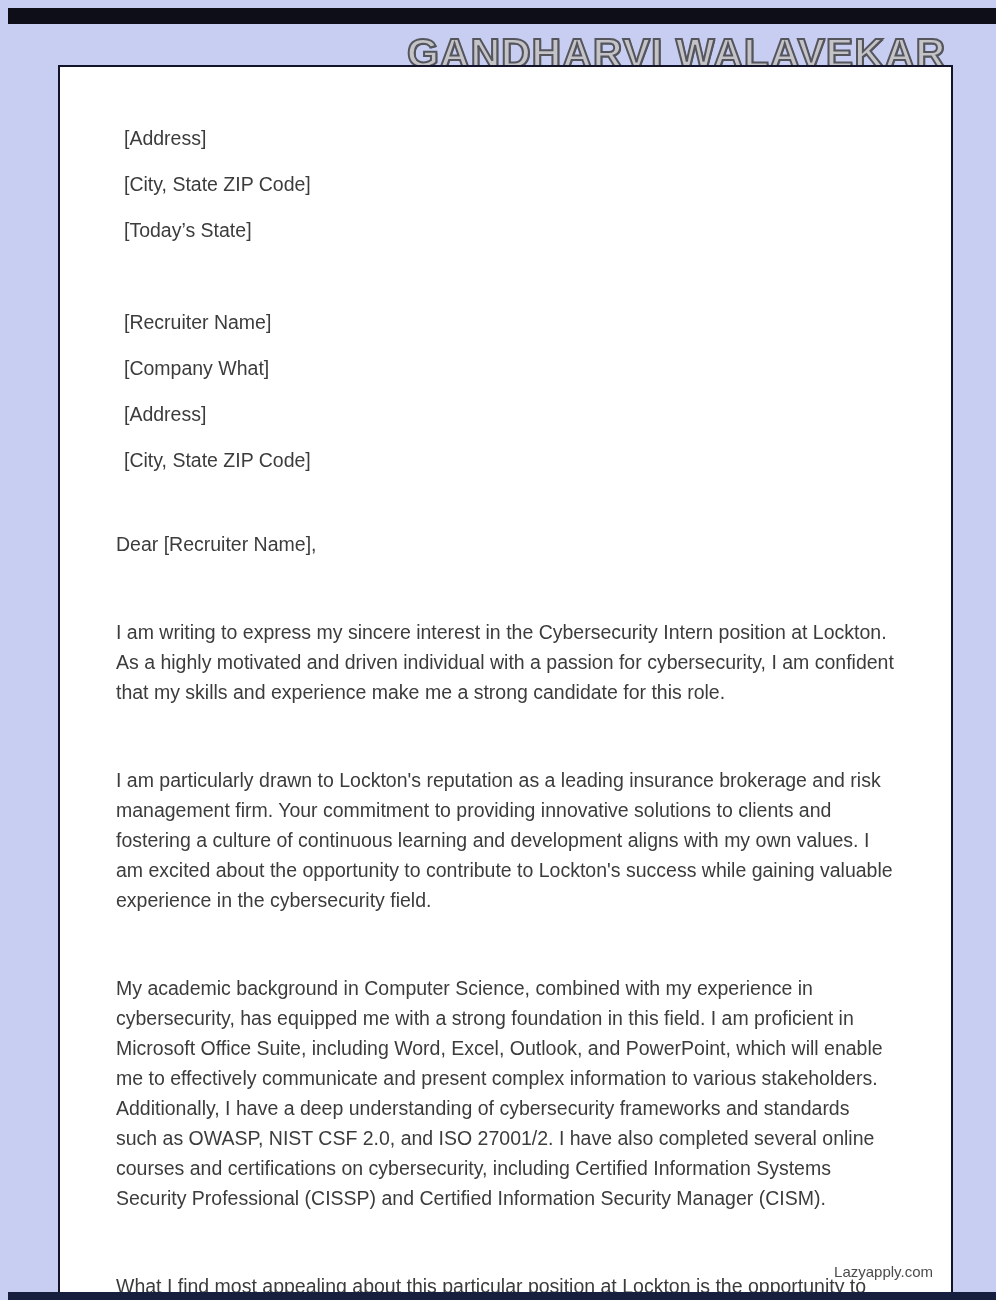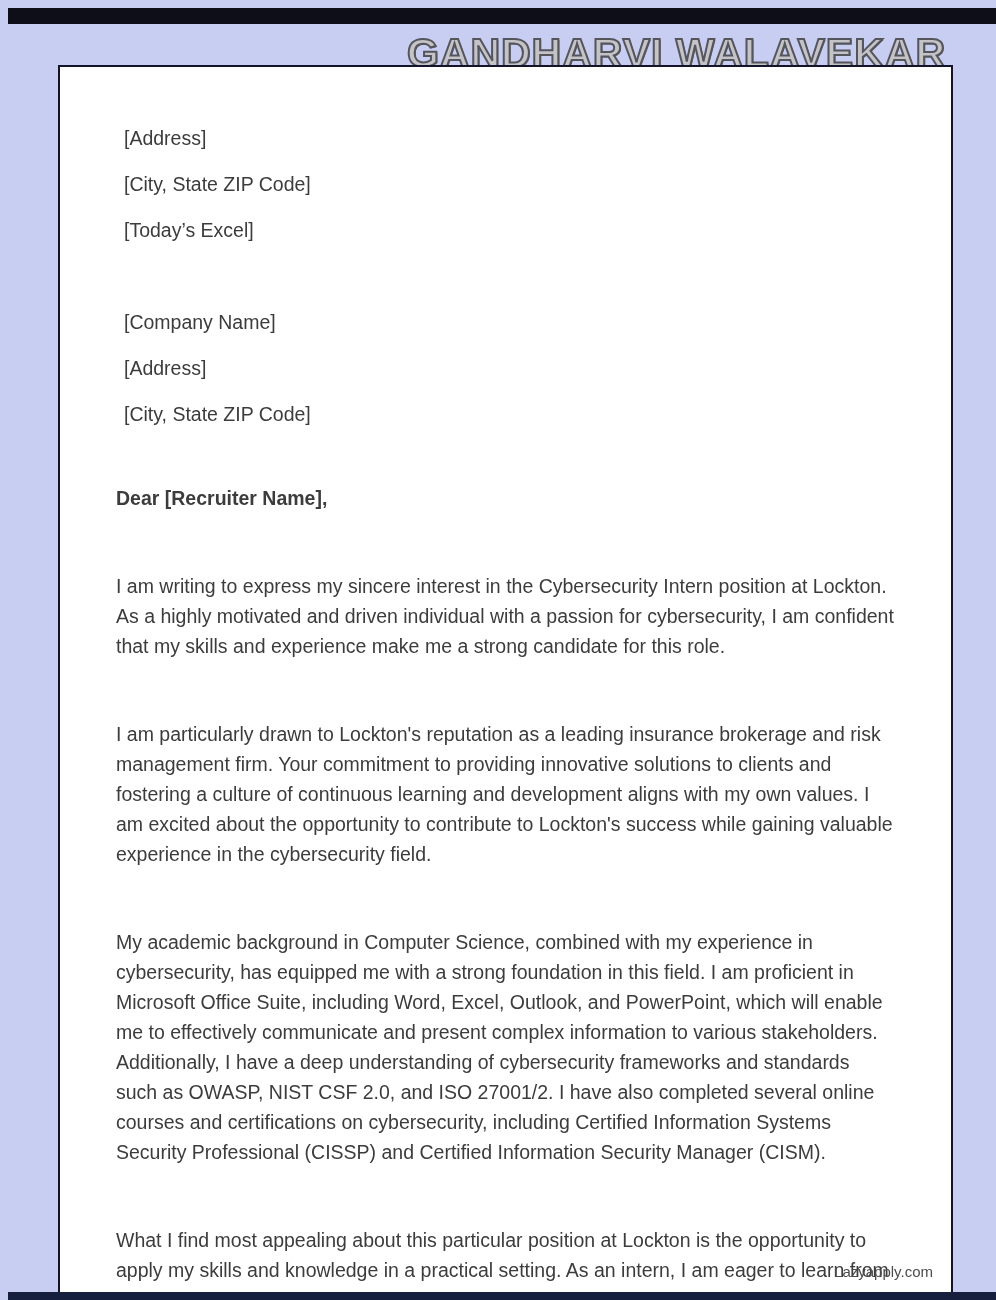--- a/index.html
+++ b/index.html
@@ -64,21 +64,21 @@
     border-bottom: none;
     padding: 40px 48px 20px 48px;
     color: #3c3c3c;
     font-size: 19.5px;
     line-height: 30px;
   }
 
   .address-block { margin: 0 0 30px 0; }
   .address-block div { white-space: nowrap; }
 
-  .salutation { margin: 24px 0; font-weight: bold; }
+  .salutation { margin: 24px 0; }
 
   .body-paragraph { margin: 42px 0; }
 
   .watermark {
     position: absolute;
     top: 1188px;
     right: 10px;
     font-size: 15px;
     line-height: 18px;
     color: #4c4c4c;
@@ -91,25 +91,26 @@
 
 <div class="header">
   <div class="header-name">GANDHARVI WALAVEKAR</div>
 </div>
 
 <div class="page">
 
   <div class="address-block">
     <div>[Address]</div>
     <div>[City, State ZIP Code]</div>
-    <div>[Today’s Excel]</div>
+    <div>[Today’s State]</div>
   </div>
 
   <div class="address-block">
-    <div>[Company Name]</div>
+    <div>[Recruiter Name]</div>
+    <div>[Company What]</div>
     <div>[Address]</div>
     <div>[City, State ZIP Code]</div>
   </div>
 
   <p class="salutation">Dear [Recruiter Name],</p>
 
   <p class="body-paragraph">I am writing to express my sincere interest in the Cybersecurity Intern position at Lockton. As a highly motivated and driven individual with a passion for cybersecurity, I am confident that my skills and experience make me a strong candidate for this role.</p>
   <p class="body-paragraph">I am particularly drawn to Lockton's reputation as a leading insurance brokerage and risk management firm. Your commitment to providing innovative solutions to clients and fostering a culture of continuous learning and development aligns with my own values. I am excited about the opportunity to contribute to Lockton's success while gaining valuable experience in the cybersecurity field.</p>
   <p class="body-paragraph">My academic background in Computer Science, combined with my experience in cybersecurity, has equipped me with a strong foundation in this field. I am proficient in Microsoft Office Suite, including Word, Excel, Outlook, and PowerPoint, which will enable me to effectively communicate and present complex information to various stakeholders. Additionally, I have a deep understanding of cybersecurity frameworks and standards such as OWASP, NIST CSF 2.0, and ISO 27001/2. I have also completed several online courses and certifications on cybersecurity, including Certified Information Systems Security Professional (CISSP) and Certified Information Security Manager (CISM).</p>
   <p class="body-paragraph">What I find most appealing about this particular position at Lockton is the opportunity to apply my skills and knowledge in a practical setting. As an intern, I am eager to learn from Lockton's team of experts and gain hands-on experience in identifying and mitigating cyber risks for clients. I am confident that my attention to detail and analytical skills will enable me to contribute to the team's success in delivering cutting-edge cybersecurity solutions.</p>

